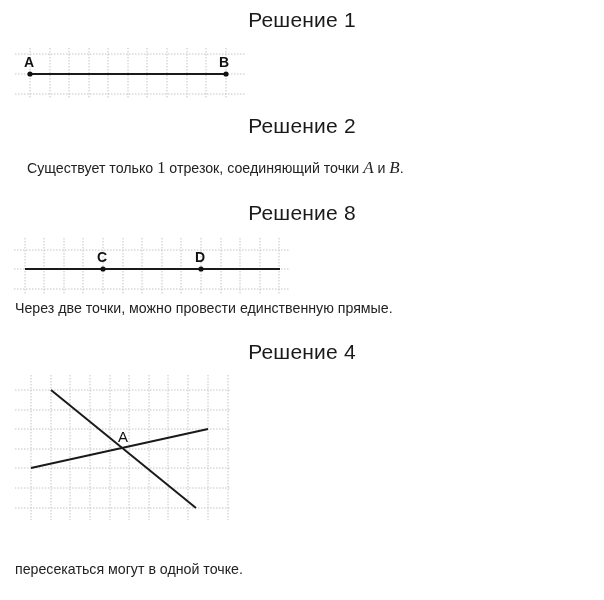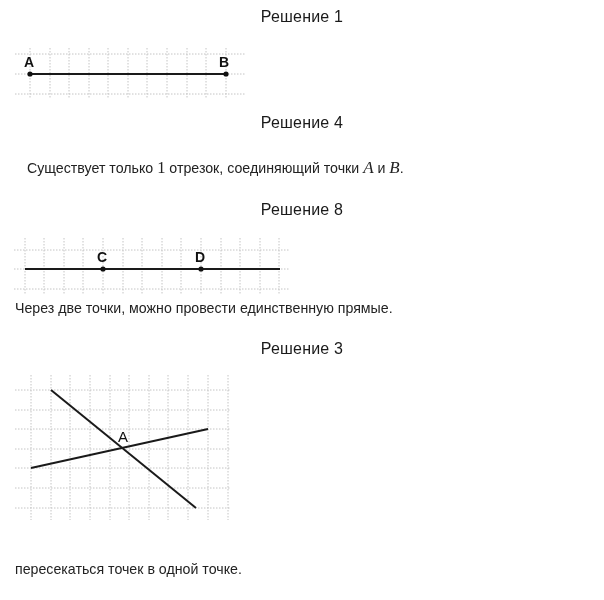--- a/index.html
+++ b/index.html
@@ -13,21 +13,21 @@
       position: relative;
       overflow: hidden;
       font-family: "Liberation Sans", "DejaVu Sans", sans-serif;
       color: #212121;
     }
     .heading {
       position: absolute;
       left: 0;
       width: 604px;
       text-align: center;
-      font-size: 16px;
+      font-size: 21px;
       font-weight: normal;
       color: #1a1a1a;
       margin: 0;
       letter-spacing: 0.2px;
     }
     .para {
       position: absolute;
       left: 15px;
       width: 580px;
       font-size: 14.2px;
@@ -86,21 +86,21 @@
     <line x1="206" y1="48" x2="206" y2="98"></line>
     <line x1="226" y1="48" x2="226" y2="98"></line>
   </g>
   <line x1="30" y1="74" x2="226" y2="74" stroke="#1a1a1a" stroke-width="2"></line>
   <circle cx="30" cy="74" r="2.6" fill="#111"></circle>
   <circle cx="226" cy="74" r="2.6" fill="#111"></circle>
   <text x="24" y="67" class="figlabel">A</text>
   <text x="219" y="67" class="figlabel">B</text>
 </svg>
 
-<h2 class="heading" style="top:114px;">Решение 4</h2>
+<h2 class="heading" style="top:114px;">Решение 2</h2>
 
 <p class="para" style="top:153px;margin-left:12px;"><span>Существует только </span><span class="mathnum">1</span><span> отрезок, соединяющий точки </span><span class="math">A</span><span> и </span><span class="math">B</span><span>.</span></p>
 
 <h2 class="heading" style="top:201px;">Решение 8</h2>
 
 <svg class="fig" width="604" height="600">
   <g class="grid">
     <line x1="14" y1="250" x2="290" y2="250"></line>
     <line x1="14" y1="269" x2="290" y2="269"></line>
     <line x1="14" y1="289" x2="290" y2="289"></line>
@@ -121,21 +121,21 @@
   </g>
   <line x1="25" y1="269" x2="280" y2="269" stroke="#1a1a1a" stroke-width="2"></line>
   <circle cx="103" cy="269" r="2.6" fill="#111"></circle>
   <circle cx="201" cy="269" r="2.6" fill="#111"></circle>
   <text x="97" y="262" class="figlabel">C</text>
   <text x="195" y="262" class="figlabel">D</text>
 </svg>
 
 <p class="para" style="top:294px;">Через две точки, можно провести единственную прямые.</p>
 
-<h2 class="heading" style="top:340px;">Решение 3</h2>
+<h2 class="heading" style="top:340px;">Решение 4</h2>
 
 <svg class="fig" width="604" height="600">
   <g class="grid">
     <line x1="15" y1="390" x2="230" y2="390"></line>
     <line x1="15" y1="410" x2="230" y2="410"></line>
     <line x1="15" y1="429" x2="230" y2="429"></line>
     <line x1="15" y1="449" x2="230" y2="449"></line>
     <line x1="15" y1="468" x2="230" y2="468"></line>
     <line x1="15" y1="488" x2="230" y2="488"></line>
     <line x1="15" y1="508" x2="230" y2="508"></line>
@@ -149,13 +149,13 @@
     <line x1="168" y1="375" x2="168" y2="520"></line>
     <line x1="188" y1="375" x2="188" y2="520"></line>
     <line x1="208" y1="375" x2="208" y2="520"></line>
     <line x1="228" y1="375" x2="228" y2="520"></line>
   </g>
   <line x1="51" y1="390" x2="196" y2="508" stroke="#1a1a1a" stroke-width="2"></line>
   <line x1="31" y1="468" x2="208" y2="429" stroke="#1a1a1a" stroke-width="2"></line>
   <text x="118" y="442" class="figlabel" style="font-weight:normal;font-size:15px;">A</text>
 </svg>
 
-<p class="para" style="top:526px;"><br><span>пересекаться точек в одной точке.</span></p>
+<p class="para" style="top:526px;"><br><span>пересекаться могут в одной точке.</span></p>
 
 </body></html>

